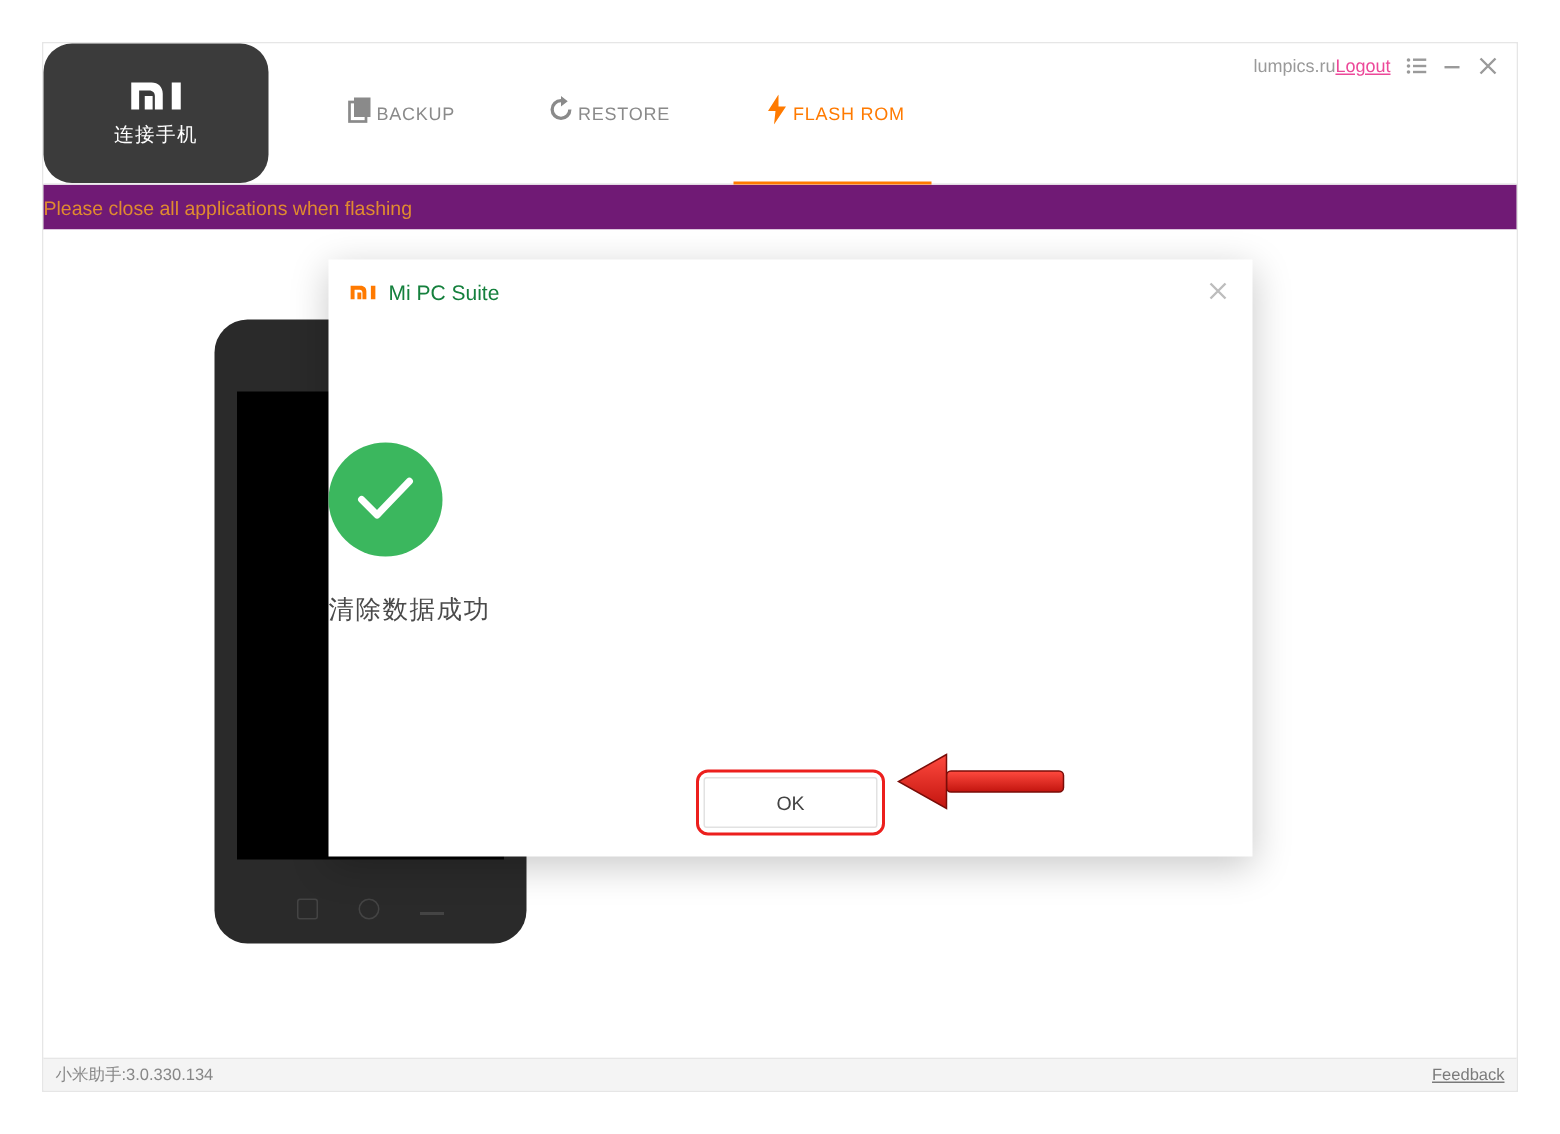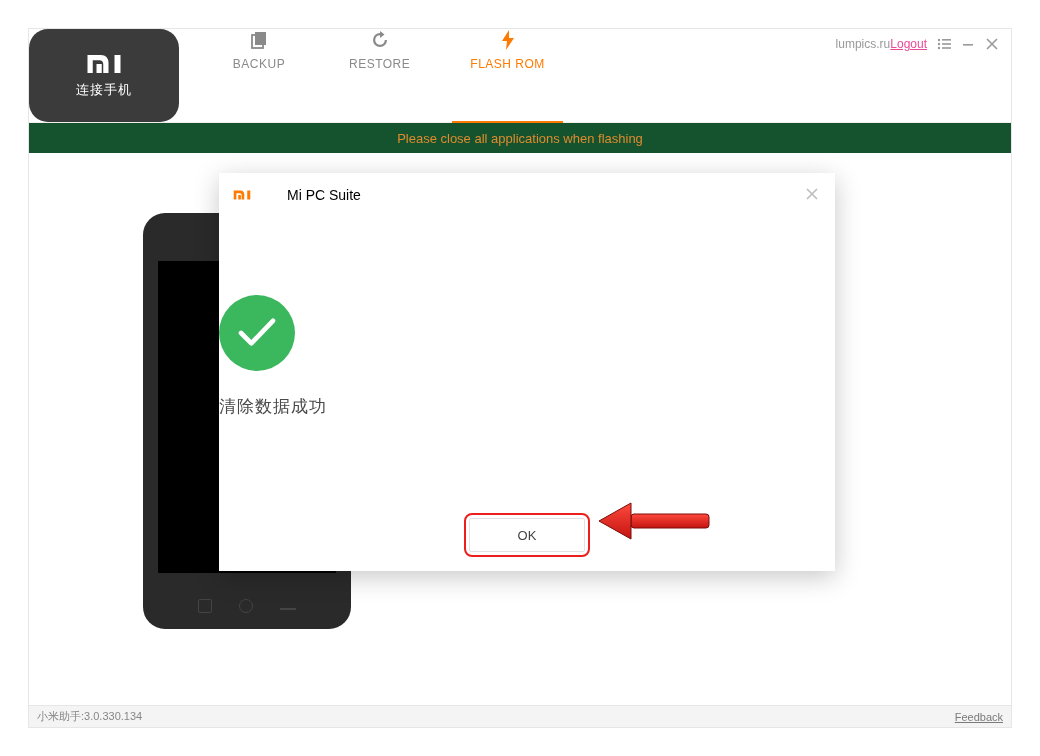--- a/index.html
+++ b/index.html
@@ -21,41 +21,41 @@
   .side-tile {
     width: 150px; background: #3b3b3b; color: #ffffff;
     display: flex; flex-direction: column; align-items: center; justify-content: center;
     gap: 6px;
     border-radius: 19px;
   }
   .side-tile svg { width: 36px; height: 22px; }
   .side-tile .side-label { font-size: 13px; letter-spacing: 1px; }
   .tabs { display: flex; align-items: center; padding-left: 50px; gap: 60px; }
   .tab {
-    display: flex; flex-direction: column; align-items: center; justify-content: flex-start;
+    display: flex; flex-direction: row; align-items: center; justify-content: space-between;
     height: 100%; cursor: pointer; color: #8a8a8a; font-size: 12px; letter-spacing: .5px;
     position: relative; min-width: 60px;
   }
   .tab .ticon { width: 22px; height: 22px; margin-bottom: 6px; display: flex; align-items:center; justify-content:center; }
   .tab.active { color: #ff7a00; }
   .tab.active::after {
     content: ""; position: absolute; bottom: -1px; left: -18px; right: -18px;
     height: 2px; background: #ff7a00;
   }
   .top-right {
     position: absolute; right: 12px; top: 8px;
     display: flex; align-items: center; color: #9a9a9a; font-size: 12px;
   }
   .top-right a { color: #ec4899; text-decoration: underline; cursor: pointer; }
   .win-controls { display: flex; align-items: center; gap: 10px; margin-left: 10px; }
   .win-controls span { width:14px; height:14px; display:inline-flex; align-items:center; justify-content:center; color:#9a9a9a; cursor:pointer;}
   
   .warning {
-    height: 30px; background: #14532d; color: #e08b2f; font-size: 13px;
-    display: flex; align-items: center; justify-content: center;
+    height: 30px; background: #701a75; color: #e08b2f; font-size: 13px;
+    display: flex; align-items: center; 
   }
   
   .body { flex: 1; position: relative; background: #ffffff; overflow: hidden; }
   .phone {
     position: absolute; left: 114px; top: 60px; width: 208px; height: 416px;
     background: #2a2a2a; border-radius: 22px;
     display:flex; align-items:center; justify-content:center;
   }
   .phone::before{
     content:""; position:absolute; top:15px; left:50%; transform:translateX(-50%);
@@ -76,21 +76,21 @@
   .nav-dots span:nth-child(2){border-radius:50%;}
   .nav-dots span:nth-child(3){width:16px; height:2px; border:none; background:#6b6b6b; align-self:center; margin-top:6px;}
   
   .modal {
     position: absolute; left: 190px; top: 20px; width: 616px; height: 398px;
     background: #ffffff; box-shadow: 0 6px 24px rgba(0,0,0,.22);
     display:flex; flex-direction:column;
   }
   .modal-header {
     height: 44px; display:flex; align-items:center; padding:0 14px;
-    color:#000000; font-size:14px; position:relative;gap:28px;
+    color:#15803d; font-size:14px; position:relative;
   }
   .modal-header .mi-small { width:18px; height:12px; margin-right:8px;}
   .modal-close {
     position:absolute; right:14px; top:12px; color:#aaaaaa; cursor:pointer;
     width:18px; height:18px; display:flex; align-items:center; justify-content:center;
   }
   .modal-body { flex:1; display:flex; flex-direction:column; justify-content:flex-start; padding-top:78px;}
   .check-circle {
     width:76px; height:76px; border-radius:50%; background:#3bb75e;
     display:flex; align-items:center; justify-content:center; margin-bottom:24px;

